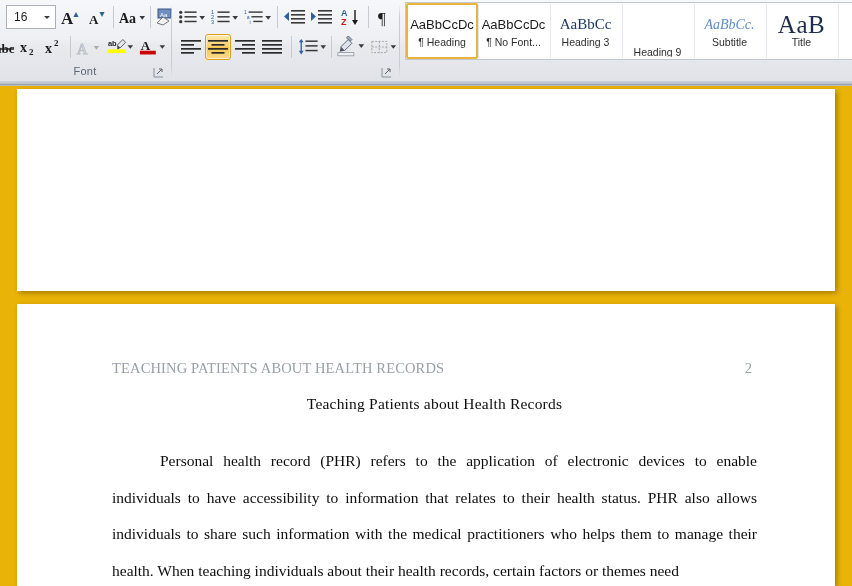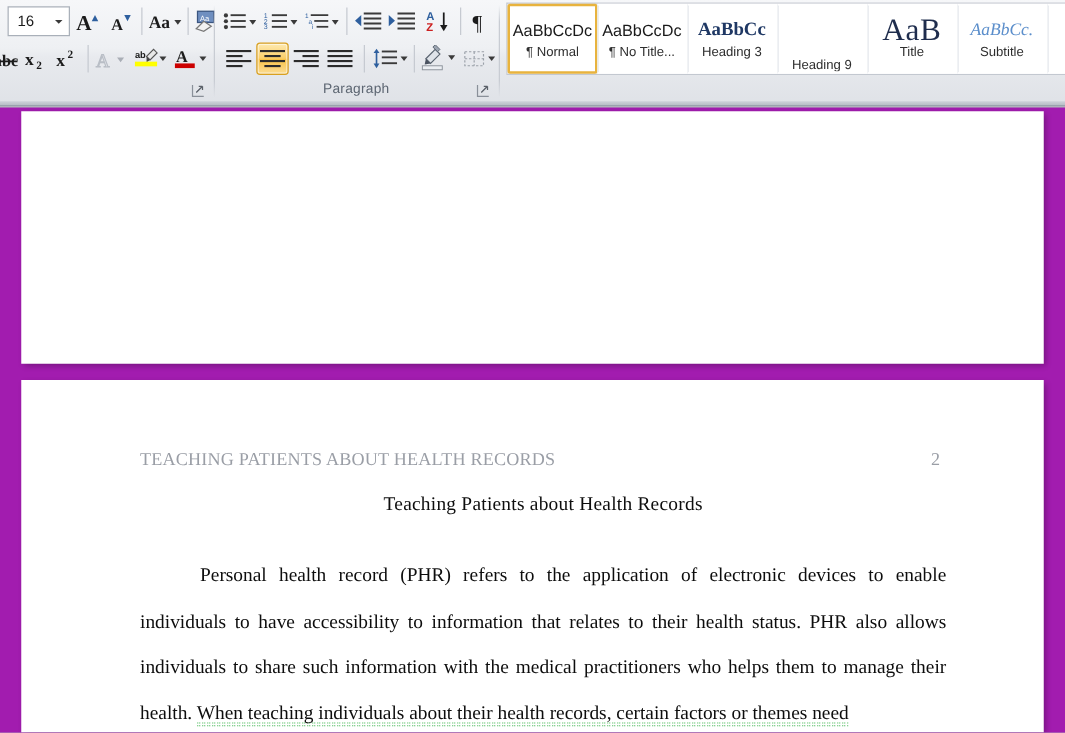--- a/index.html
+++ b/index.html
@@ -121,31 +121,31 @@
     display:flex; align-items:center; justify-content:center;
     white-space: nowrap; width: 100%;
     overflow: hidden;
   }
   .style-name {
     font-size: 10.5px; color: #2e2e2e; line-height: 14px;
     white-space: nowrap;
   }
   .sp-normal  { font-family:"Liberation Sans",sans-serif; color:#1a1a1a; }
   .sp-nospace { font-family:"Liberation Sans",sans-serif; color:#1a1a1a; }
-  .sp-h1 { font-family:"Liberation Serif",serif; font-weight:bold; color:#1f3864; font-size:15px;}
+  .sp-h1 { font-family:"Liberation Serif",serif; font-weight:normal; color:#1f3864; font-size:15px;}
   .sp-h2 { font-family:"Liberation Serif",serif; font-weight:normal; color:#3d7bc4; font-size:15px;margin-top:41px;}
   .sp-title { font-family:"Liberation Serif",serif; color:#1f2d4d; font-size:25px; letter-spacing:.5px;}
   .sp-subtitle { font-family:"Liberation Serif",serif; font-style:italic; color:#5b8ecb; font-size:14px;}
   .sp-subtle { font-family:"Liberation Serif",serif; font-style:italic; color:#6f93c8; font-size:14px;}
 
   
   #doc-area {
     position: absolute; left: 0; top: 86px;
     width: 852px; height: 500px;
-    background: #a21caf;
+    background: #eab308;
     overflow: hidden;
   }
   .page {
     position: absolute; left: 17px; width: 818px;
     background: #fff;
     box-shadow: 2px 2px 5px rgba(0,0,0,.30);
   }
   #page-1 { top: 3px; height: 202px; }
   #page-2 { top: 218px; height: 282px; }
 
@@ -285,20 +285,21 @@
         <div class="btn" style="left:138px; width:30px;">
           <svg class="ico" width="30" height="22" viewBox="0 0 30 22">
             <text x="2" y="14" font-family="Liberation Serif, serif" font-size="14" font-weight="bold" fill="#1b1b1b">A</text>
             <rect x="1" y="15" width="17" height="4" fill="#cc0000"></rect>
             <path d="M22 9 L28 9 L25 13 Z" fill="#3a3a3a"></path>
           </svg>
         </div>
       </div>
     </div>
 
+    <div class="grp-label">Font</div>
 
     <div class="dlg-launcher" style="right:6px;">
       <svg width="11" height="11" viewBox="0 0 11 11">
         <path d="M1 1 L1 10 L10 10" fill="none" stroke="#8a9099" stroke-width="1"></path>
         <path d="M4 7 L9 2 M9 2 L9 5 M9 2 L6 2" stroke="#5a6068" stroke-width="1" fill="none"></path>
       </svg>
     </div>
   </div>
 
   <div class="grp-sep" style="left:171px;"></div>
@@ -452,58 +453,57 @@
           <svg class="ico" width="30" height="20" viewBox="0 0 30 20">
             <rect x="2" y="4" width="16" height="12" fill="none" stroke="#9aa0a8" stroke-width="1" stroke-dasharray="2 1.6"></rect>
             <line x1="10" y1="4" x2="10" y2="16" stroke="#9aa0a8" stroke-width="1" stroke-dasharray="2 1.6"></line>
             <line x1="2" y1="10" x2="18" y2="10" stroke="#9aa0a8" stroke-width="1" stroke-dasharray="2 1.6"></line>
             <path d="M22 8 L28 8 L25 12 Z" fill="#3a3a3a"></path>
           </svg>
         </div>
       </div>
     </div>
 
-    <div class="grp-label">Paragraph</div>
 
     <div class="dlg-launcher" style="right:6px;">
       <svg width="11" height="11" viewBox="0 0 11 11">
         <path d="M1 1 L1 10 L10 10" fill="none" stroke="#8a9099" stroke-width="1"></path>
         <path d="M4 7 L9 2 M9 2 L9 5 M9 2 L6 2" stroke="#5a6068" stroke-width="1" fill="none"></path>
       </svg>
     </div>
   </div>
 
   <div class="grp-sep" style="left:399px;"></div>
 
   <div class="grp" id="grp-styles" style="left:400px; width:452px;">
     <div class="grp-body">
       <div id="styles-gallery">
           <div class="style-item sel">
             <div class="style-prev sp-normal">AaBbCcDc</div>
-            <div class="style-name">¶ Normal</div>
+            <div class="style-name">¶ Heading</div>
           </div>
           <div class="style-item">
             <div class="style-prev sp-nospace">AaBbCcDc</div>
-            <div class="style-name">¶ No Title...</div>
+            <div class="style-name">¶ No Font...</div>
           </div>
           <div class="style-item">
             <div class="style-prev sp-h1">AaBbCс</div>
             <div class="style-name">Heading 3</div>
           </div>
           <div class="style-item">
             <div class="style-prev sp-h2">AaBbCc</div>
             <div class="style-name">Heading 9</div>
           </div>
           <div class="style-item">
+            <div class="style-prev sp-subtitle">AaBbCc.</div>
+            <div class="style-name">Subtitle</div>
+          </div>
+          <div class="style-item">
             <div class="style-prev sp-title">AaB</div>
             <div class="style-name">Title</div>
-          </div>
-          <div class="style-item">
-            <div class="style-prev sp-subtitle">AaBbCc.</div>
-            <div class="style-name">Subtitle</div>
           </div>
           <div class="style-item">
             <div class="style-prev sp-subtle">A</div>
           </div>
         </div>
     </div>
   </div>
 
 </div>
 

